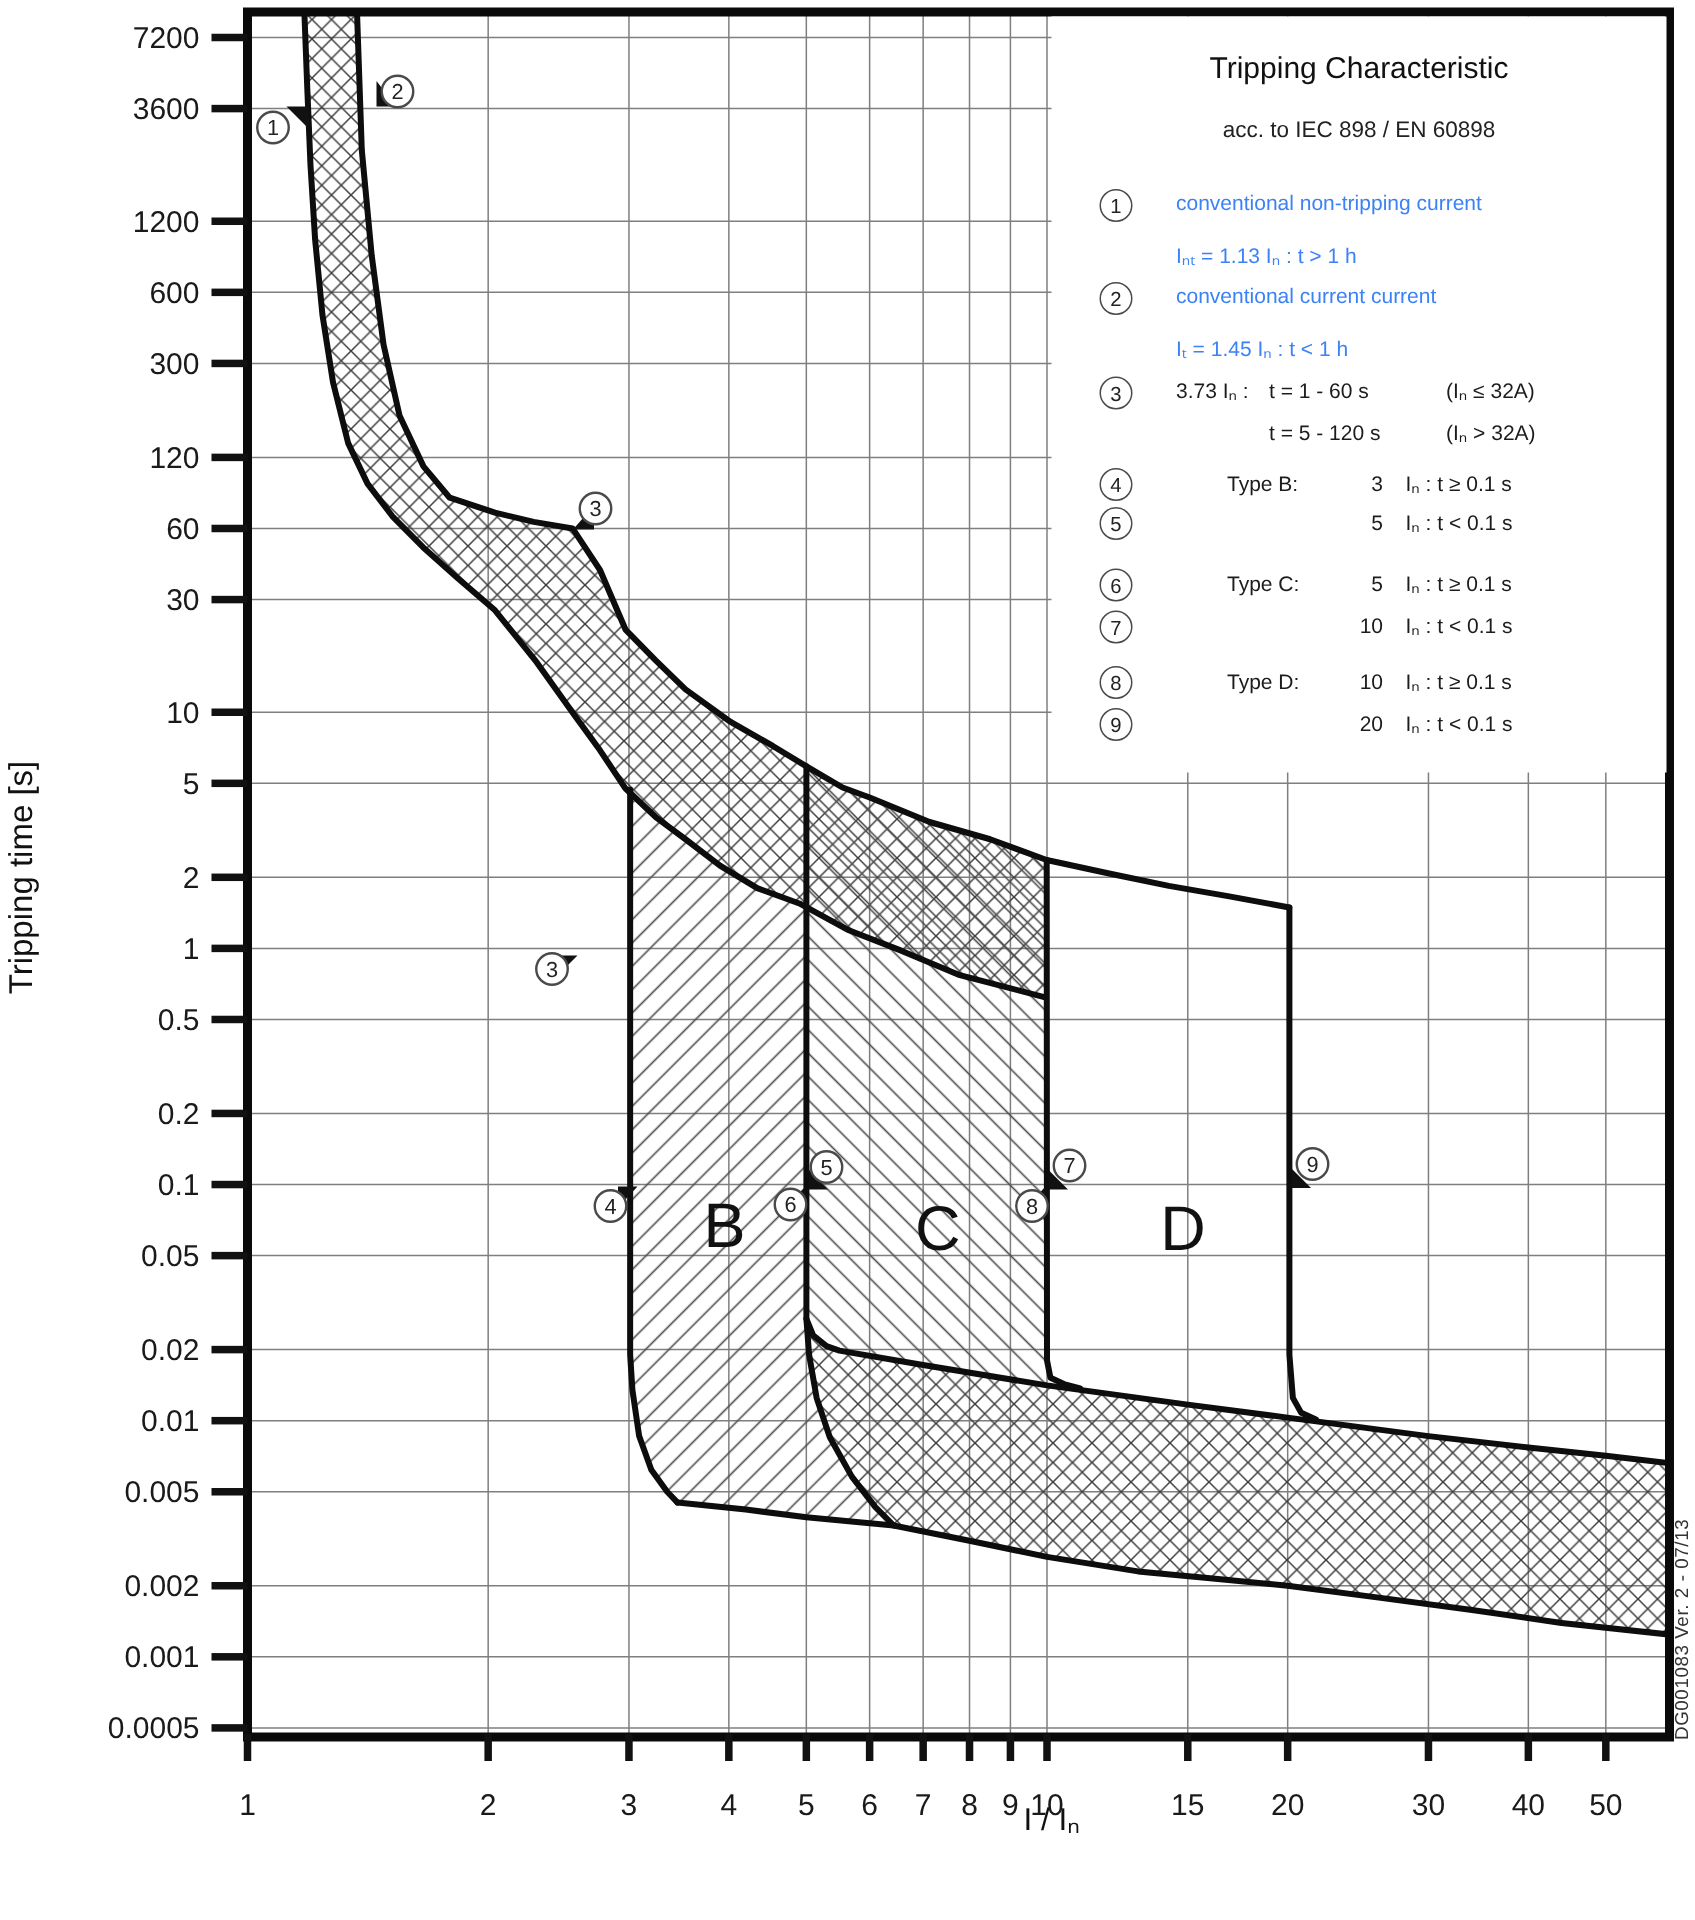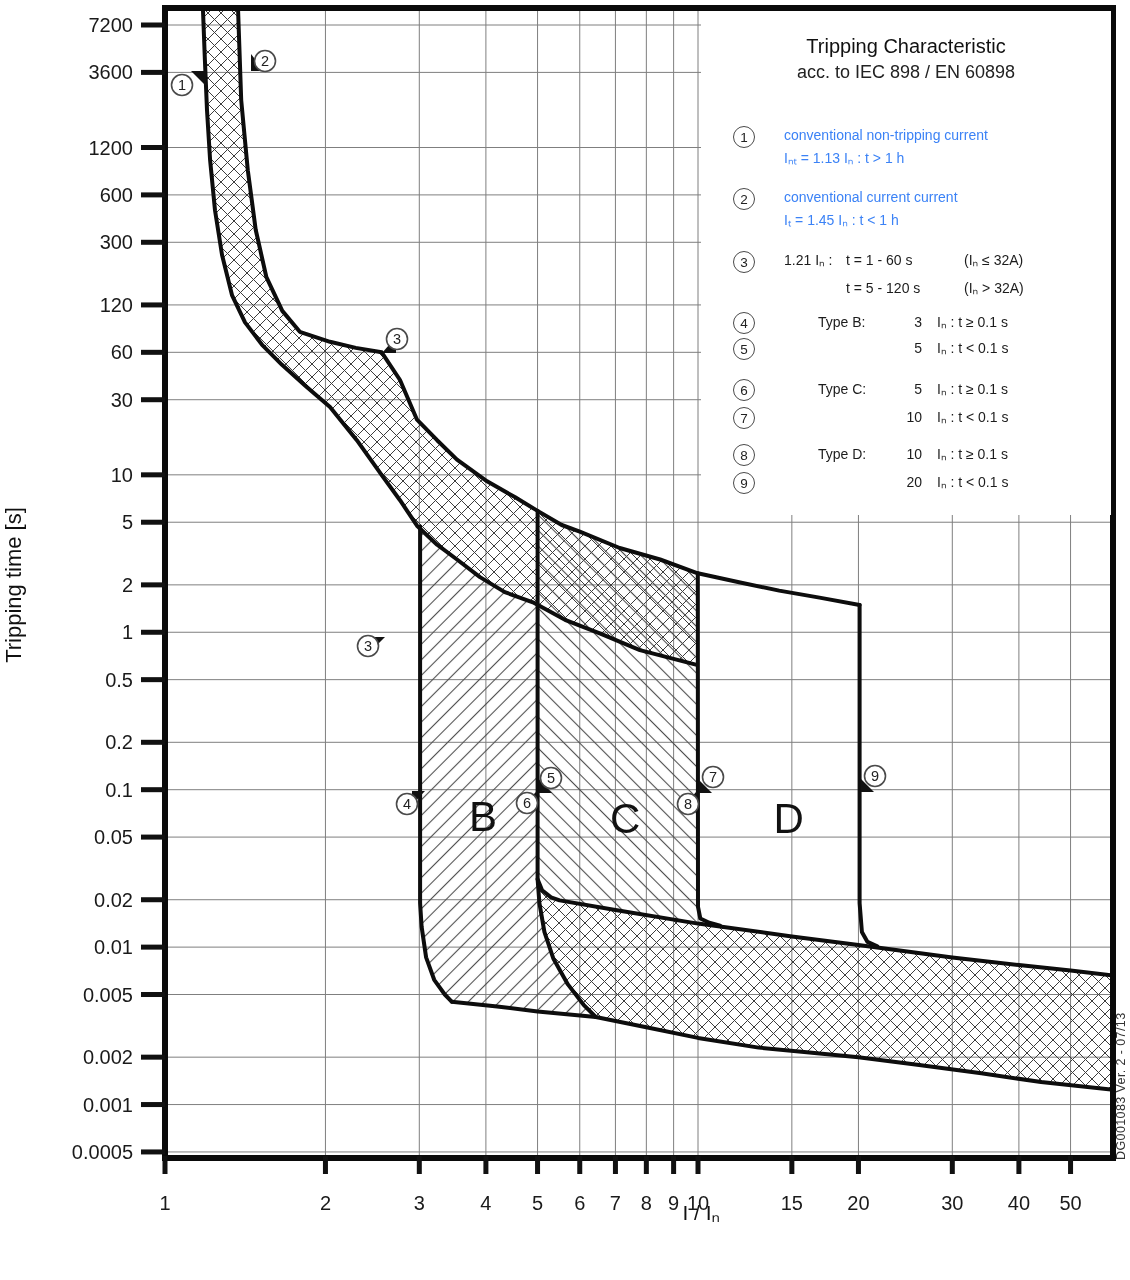--- a/index.html
+++ b/index.html
@@ -11,27 +11,27 @@
     transform:rotate(-90deg);text-align:center;font-size:22px;color:#111;}
   #x-axis-title{position:absolute;left:560px;top:1198px;width:160px;text-align:right;
     font-size:21px;color:#111;}
   
   #doc-ref{position:absolute;left:1112px;top:948px;height:212px;width:18px;
     writing-mode:vertical-rl;transform:rotate(180deg);font-size:12.5px;color:#333;
     letter-spacing:0.4px;line-height:18px;}
   
   #legend{position:absolute;left:701px;top:11px;width:410px;height:504px;background:#ffffff;}
   .lg-title{margin-top:24px;text-align:center;font-size:20px;color:#111;}
-  .lg-sub{margin-top:4px;text-align:center;font-size:18px;color:#222;}
+  .lg-sub{margin-top:20px;text-align:center;font-size:15px;color:#222;}
   .lrow{position:absolute;left:32px;display:flex;align-items:flex-start;}
   .lcirc{flex:0 0 auto;width:20px;height:20px;border:1.4px solid #4a4a4a;border-radius:50%;
     display:flex;align-items:center;justify-content:center;font-size:13.5px;color:#222;
     background:#fff;margin-top:0px;}
   .ltext{padding-left:29px;font-size:14px;color:#3b82f6;line-height:19px;}
-  .lform{margin-top:4px;}
+  .lform{margin-top:16px;}
   .l3grid{display:grid;grid-template-columns:62px 118px auto;row-gap:9px;
     padding-left:29px;font-size:14px;color:#1c1c1c;line-height:19px;}
   .ltypegrid{display:grid;grid-template-columns:78px 26px auto;font-size:14px;
     color:#1c1c1c;line-height:20px;padding-left:29px;margin-left:34px;}
   .lnum{text-align:right;}
   .lrest{padding-left:15px;}
 </style>
 </head>
 <body>
 
@@ -231,21 +231,21 @@
       <span class="lcirc">2</span>
       <div class="ltext">
         <div>conventional current current</div>
         <div class="lform">Iₜ  = 1.45 Iₙ :  t &lt; 1 h</div>
       </div>
     </div>
 
     <div class="lrow" style="top:240px;">
       <span class="lcirc">3</span>
       <div class="l3grid">
-        <span>1.21 Iₙ :</span>
+        <span>3.73 Iₙ :</span>
         <span>t = 1 - 60 s</span>
         <span>(Iₙ ≤ 32A)</span>
         <span></span>
         <span>t = 5 - 120 s</span>
         <span>(Iₙ &gt; 32A)</span>
       </div>
     </div>
 
     <div class="lrow" style="top:301px;">
       <span class="lcirc">4</span>

